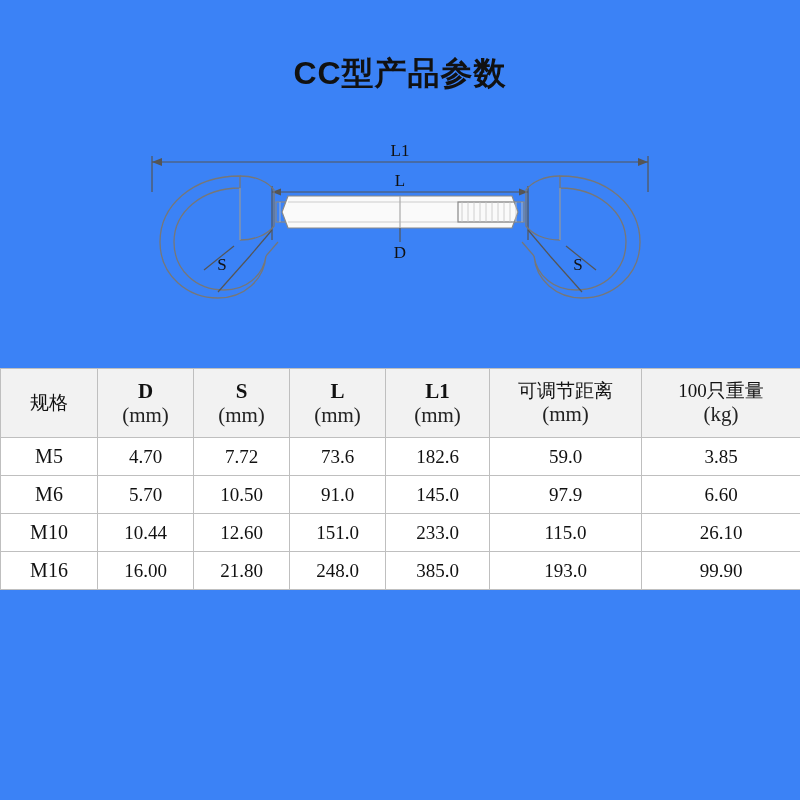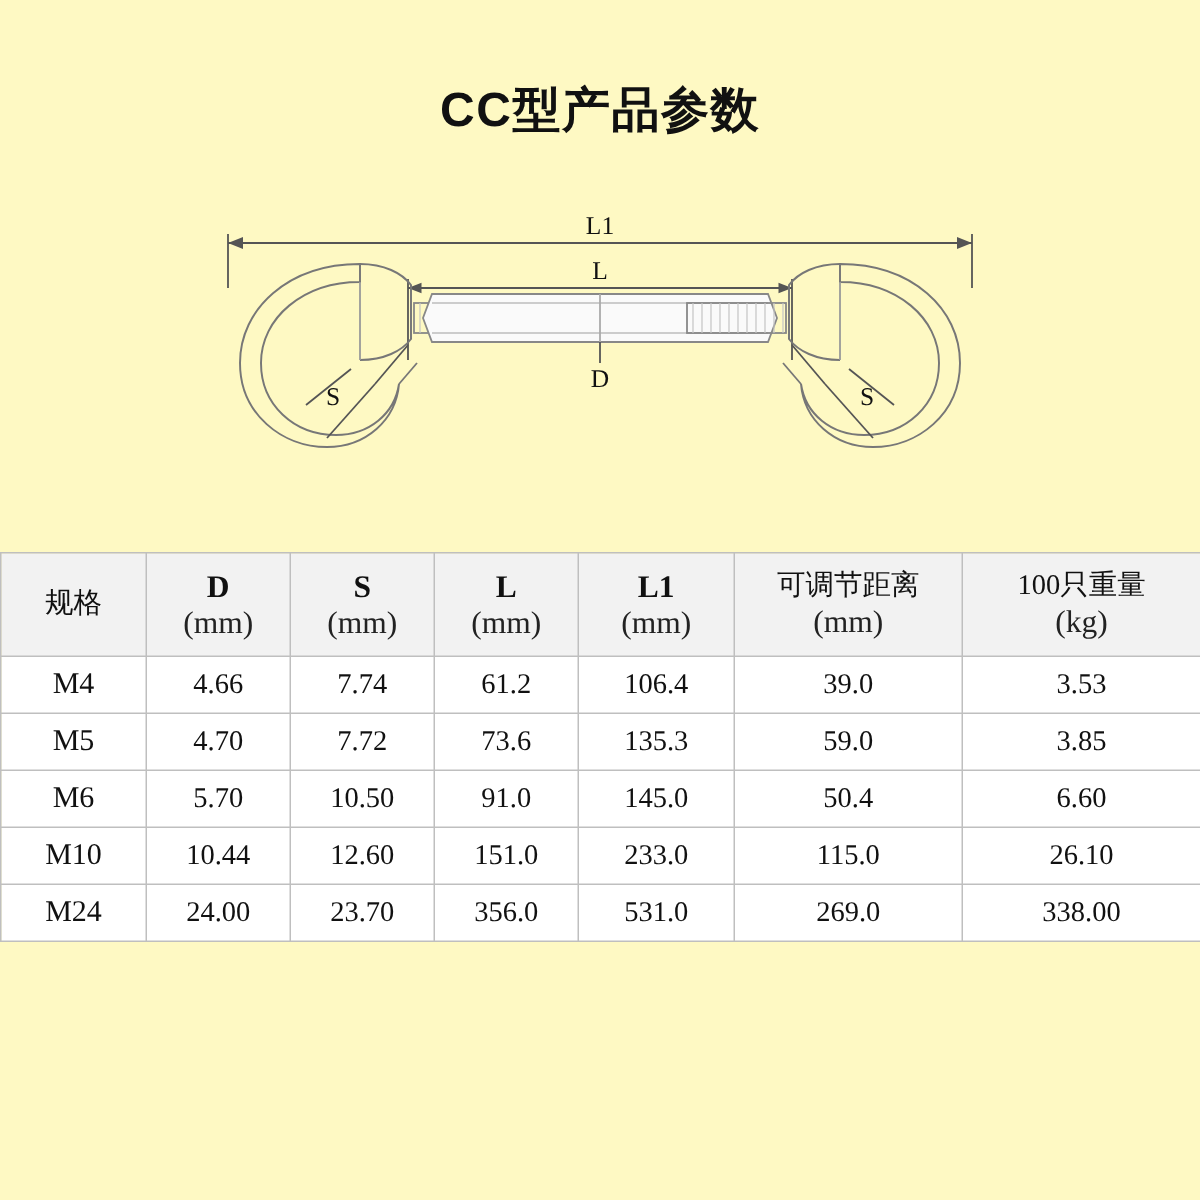--- a/index.html
+++ b/index.html
@@ -11,21 +11,21 @@
     width: 800px;
     height: 800px;
     font-family: "Liberation Serif", serif;
     color: #1a1a1a;
     overflow: hidden;
   }
   .page {
     position: relative;
     width: 800px;
     height: 800px;
-    background: #fef9c3;
+    background: #3b82f6;
   }
   .title {
     position: absolute;
     top: 52px;
     left: 0;
     width: 800px;
     text-align: center;
     font-family: "Liberation Sans", sans-serif;
     font-weight: bold;
     font-size: 32px;
@@ -224,61 +224,52 @@
             <span class="hdr-unit">(mm)</span>
           </th>
           <th>
             <span class="hdr-main cjk">100只重量</span>
             <span class="hdr-unit">(kg)</span>
           </th>
         </tr>
       </thead>
       <tbody>
         <tr>
-          <td class="spec-col">M4</td>
-          <td>4.66</td>
-          <td>7.74</td>
-          <td>61.2</td>
-          <td>106.4</td>
-          <td>39.0</td>
-          <td>3.53</td>
-        </tr>
-        <tr>
           <td class="spec-col">M5</td>
           <td>4.70</td>
           <td>7.72</td>
           <td>73.6</td>
-          <td>135.3</td>
+          <td>182.6</td>
           <td>59.0</td>
           <td>3.85</td>
         </tr>
         <tr>
           <td class="spec-col">M6</td>
           <td>5.70</td>
           <td>10.50</td>
           <td>91.0</td>
           <td>145.0</td>
-          <td>50.4</td>
+          <td>97.9</td>
           <td>6.60</td>
         </tr>
         <tr>
           <td class="spec-col">M10</td>
           <td>10.44</td>
           <td>12.60</td>
           <td>151.0</td>
           <td>233.0</td>
           <td>115.0</td>
           <td>26.10</td>
         </tr>
         <tr>
-          <td class="spec-col">M24</td>
-          <td>24.00</td>
-          <td>23.70</td>
-          <td>356.0</td>
-          <td>531.0</td>
-          <td>269.0</td>
-          <td>338.00</td>
+          <td class="spec-col">M16</td>
+          <td>16.00</td>
+          <td>21.80</td>
+          <td>248.0</td>
+          <td>385.0</td>
+          <td>193.0</td>
+          <td>99.90</td>
         </tr>
       </tbody>
     </table>
   </div>
 
 </div>
 
 </body></html>

